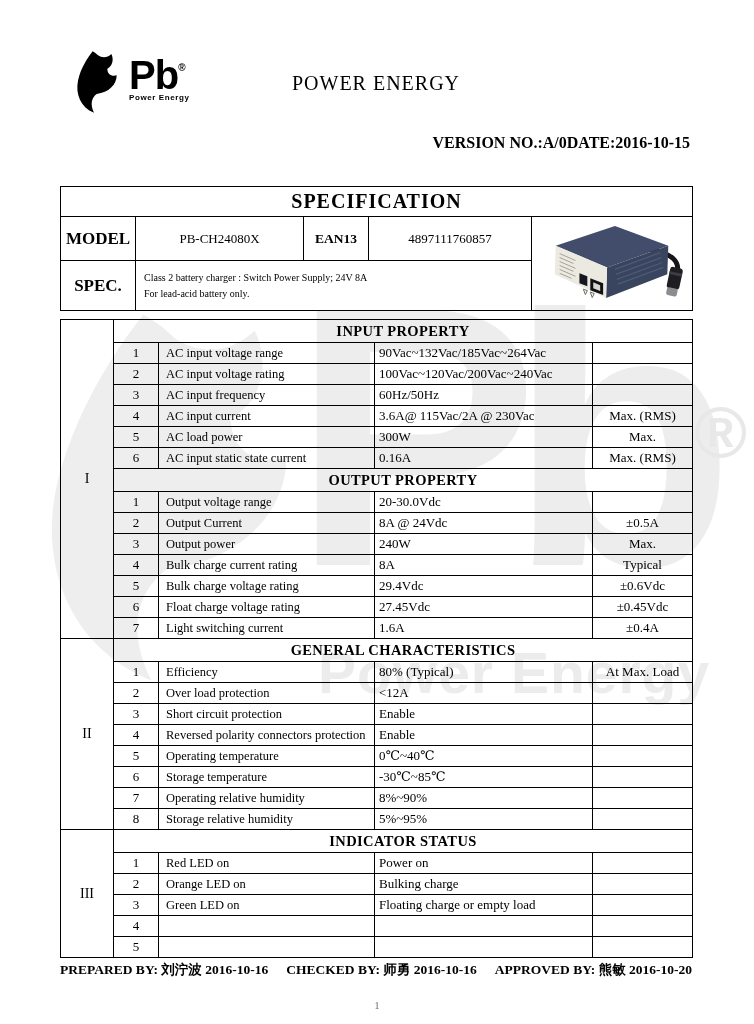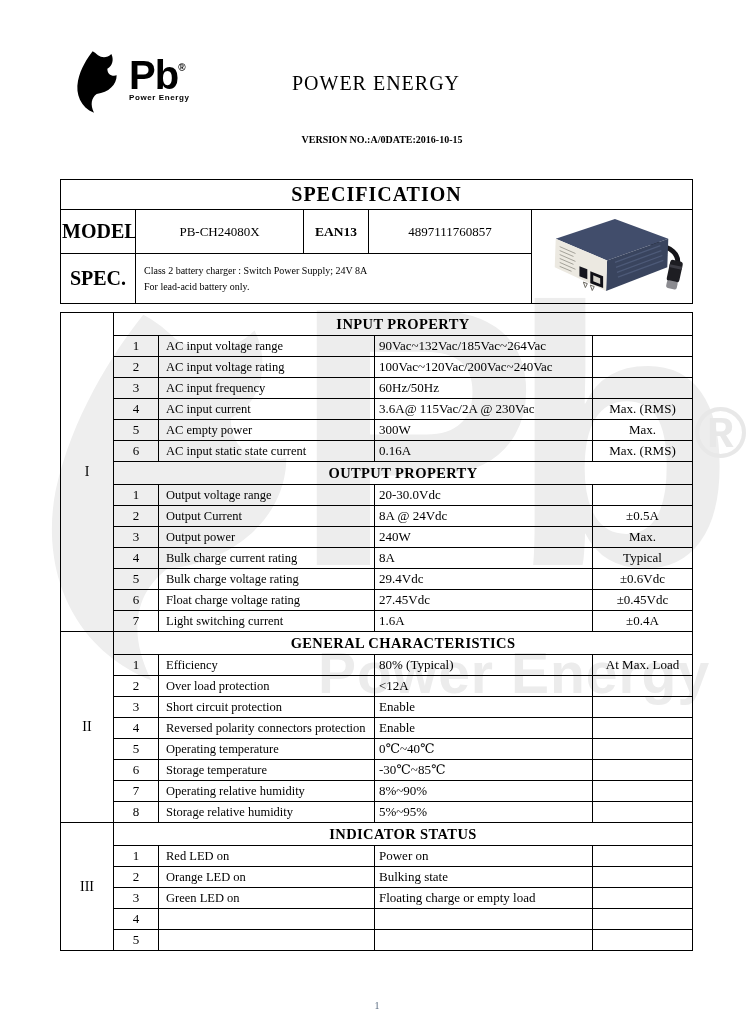--- a/index.html
+++ b/index.html
@@ -39,30 +39,30 @@
   .logo { position:absolute; left:14px; top:50px; display:flex; gap:3px;justify-content:flex-end; }
   .logo-text { padding-top:8px; font-family:"Liberation Sans","DejaVu Sans",sans-serif; }
   .logo-pb { font-weight:bold; font-size:40px; line-height:0.85; letter-spacing:-1px; }
   .logo-reg { font-size:10px; vertical-align:18px; letter-spacing:0; }
   .logo-sub { font-weight:bold; font-size:8px; letter-spacing:0.6px; margin-top:1px; }
   .doc-title {
     position:absolute; left:0; width:100%; top:72px; text-align:center;
     font-size:20px; letter-spacing:1px;
   }
 
-  .meta { display:flex; justify-content:center; font-weight:bold; font-size:10px;
+  .meta { display:flex; justify-content:flex-end; font-weight:bold; font-size:16px;
           padding:0 2px 0 14px; margin-bottom:3px;font-family:Liberation Serif, serif; }
 
   table { border-collapse:collapse; table-layout:fixed; width:632px;margin-top:34px; }
   td { border:1px solid #000; overflow:hidden; }
 
   .spec-title-cell { height:30px; text-align:center; font-weight:bold; font-size:20px; letter-spacing:1px; }
   .row-model { height:42px; }
   .row-spec { height:47px; }
-  .cell-label { text-align:center; font-weight:bold; font-size:20px; }
+  .cell-label { text-align:center; font-weight:bold; font-size:17px; }
   .cell-val { text-align:center; font-size:13px; }
   .cell-spectext { font-size:10px; padding:4px 8px; line-height:1.55; vertical-align:middle; }
   .cell-photo { padding:1px; vertical-align:middle; text-align:center; }
 
   .main { margin-top:8px; }
   .main td { font-size:13px; padding:0 4px; white-space:nowrap; }
   .main tr.dr { height:21px; }
   .main tr.gh { height:23px; }
   td.sec { text-align:center; font-size:14px; }
   td.ghc { text-align:center; font-weight:bold; font-size:14.5px; letter-spacing:0.4px; }
@@ -212,21 +212,21 @@
             <td class="note"></td>
           </tr>
           <tr class="dr">
             <td class="num">4</td>
             <td class="nm">AC input current</td>
             <td class="val">3.6A@ 115Vac/2A @ 230Vac</td>
             <td class="note">Max. (RMS)</td>
           </tr>
           <tr class="dr">
             <td class="num">5</td>
-            <td class="nm">AC empty power</td>
+            <td class="nm">AC load power</td>
             <td class="val">300W</td>
             <td class="note">Max.</td>
           </tr>
           <tr class="dr">
             <td class="num">6</td>
             <td class="nm">AC input static state current</td>
             <td class="val">0.16A</td>
             <td class="note">Max. (RMS)</td>
           </tr>
           <tr class="gh">
@@ -334,21 +334,21 @@
           </tr>
           <tr class="dr">
             <td class="num">1</td>
             <td class="nm">Red LED on</td>
             <td class="val">Power on</td>
             <td class="note"></td>
           </tr>
           <tr class="dr">
             <td class="num">2</td>
             <td class="nm">Orange LED on</td>
-            <td class="val">Bulking state</td>
+            <td class="val">Bulking charge</td>
             <td class="note"></td>
           </tr>
           <tr class="dr">
             <td class="num">3</td>
             <td class="nm">Green LED on</td>
             <td class="val">Floating charge or empty load</td>
             <td class="note"></td>
           </tr>
           <tr class="dr">
             <td class="num">4</td>
@@ -358,18 +358,23 @@
           </tr>
           <tr class="dr">
             <td class="num">5</td>
             <td class="nm"></td>
             <td class="val"></td>
             <td class="note"></td>
           </tr>
         </tbody>
       </table>
 
+      <div class="footer">
+        <span><span>PREPARED BY:</span> <span>刘泞波 2016-10-16</span></span>
+        <span><span>CHECKED BY:</span> <span>师勇 2016-10-16</span></span>
+        <span><span>APPROVED BY:</span> <span>熊敏 2016-10-20</span></span>
+      </div>
 
     </div>
   </div>
 
   <div class="pageno">1</div>
 </div>
 
 </body></html>

